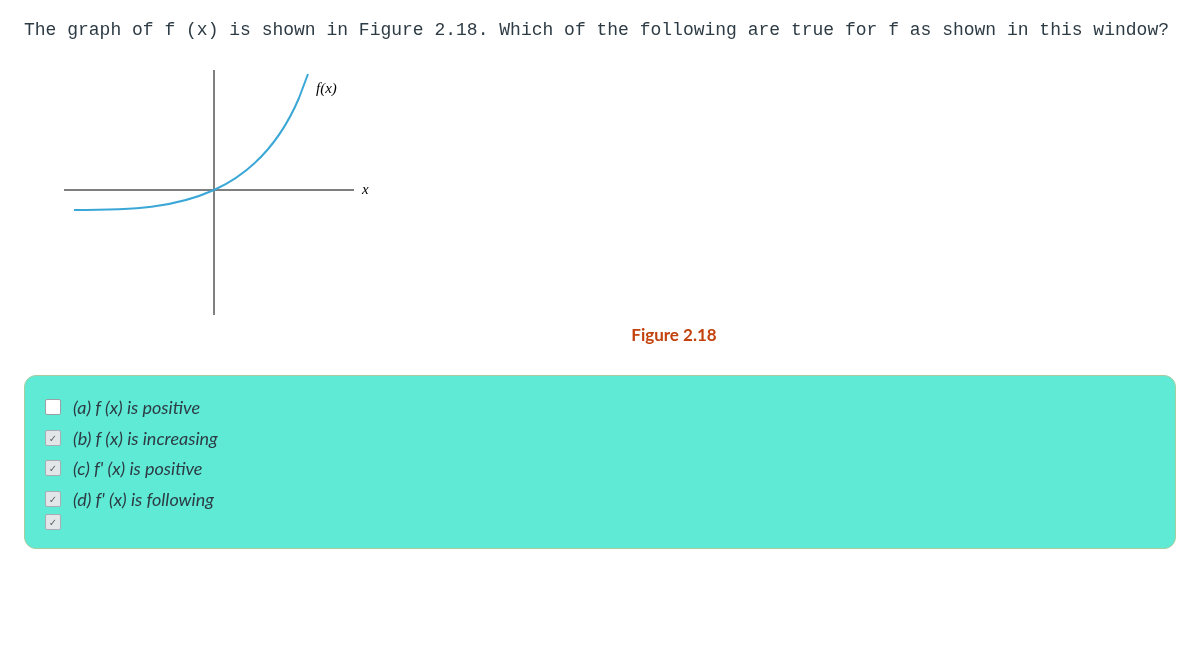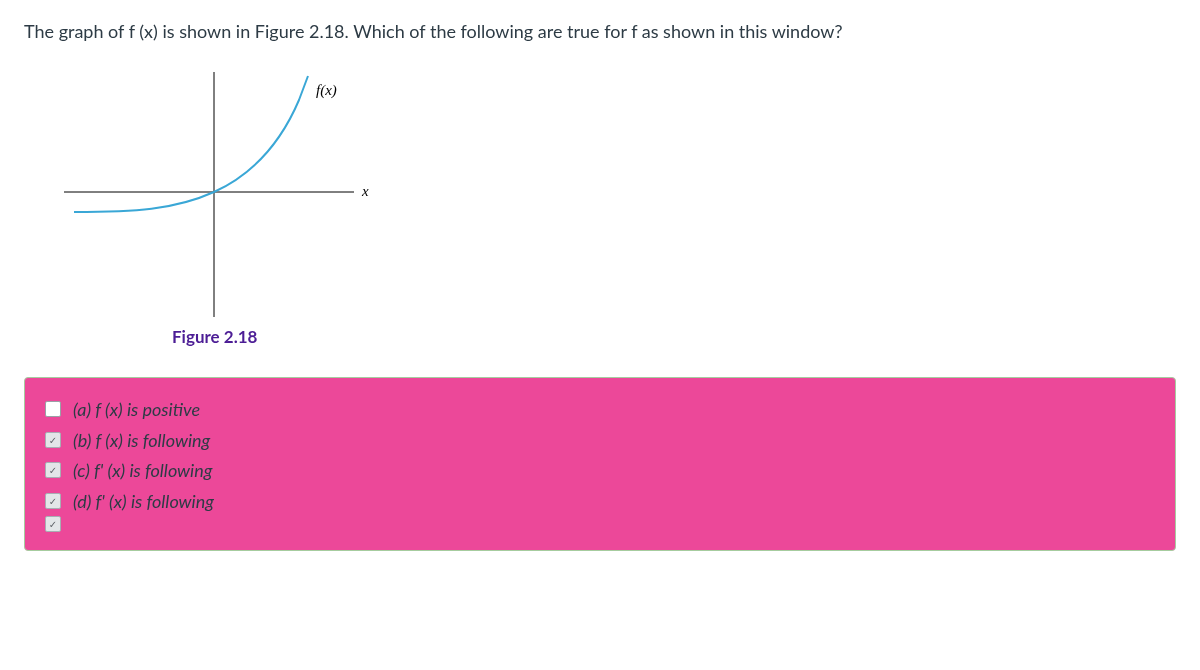--- a/index.html
+++ b/index.html
@@ -6,39 +6,41 @@
     font-family: "Lato", "Helvetica Neue", Arial, sans-serif;
     font-size: 18px;
     color: #2d3b45;
     margin: 0;
     padding: 20px 24px;
     width: 1200px;
     box-sizing: border-box;
   }
   .question-text {
     margin-bottom: 20px;
+    font-family: Liberation Mono, monospace;
   }
   .italic-f { font-style: italic; }
   .figure-wrap {
     margin: 10px 0 30px 30px;
+    text-align: center;
   }
   .figure-caption {
-    color: #4c1d95;
+    color: #c2410c;
     font-weight: 700;
     font-size: 17px;
     margin-top: 4px;
     margin-left: 118px;
   }
   svg.plot {
     display: block;
   }
   .answer-box {
     border: 1px solid #a6cc9f;
-    background: #ec4899;
-    border-radius: 4px;
+    background: #5eead4;
+    border-radius: 12px;
     padding: 16px 20px 18px 20px;
   }
   .opt {
     display: flex;
     align-items: center;
     gap: 12px;
     font-size: 18px;
     line-height: 1.7;
   }
   .cb {
@@ -90,25 +92,25 @@
   <div class="figure-caption">Figure 2.18</div>
 </div>
 
 <div class="answer-box">
   <div class="opt">
     <span class="cb"></span>
     <span class="italic-f">(a) f (x) is positive</span>
   </div>
   <div class="opt">
     <span class="cb checked"></span>
-    <span class="italic-f">(b) f (x) is following</span>
+    <span class="italic-f">(b) f (x) is increasing</span>
   </div>
   <div class="opt">
     <span class="cb checked"></span>
-    <span class="italic-f">(c) f' (x) is following</span>
+    <span class="italic-f">(c) f' (x) is positive</span>
   </div>
   <div class="opt">
     <span class="cb checked"></span>
     <span class="italic-f">(d) f' (x) is following</span>
   </div>
   <div class="opt">
     <span class="cb checked"></span>
   </div>
 </div>
 

